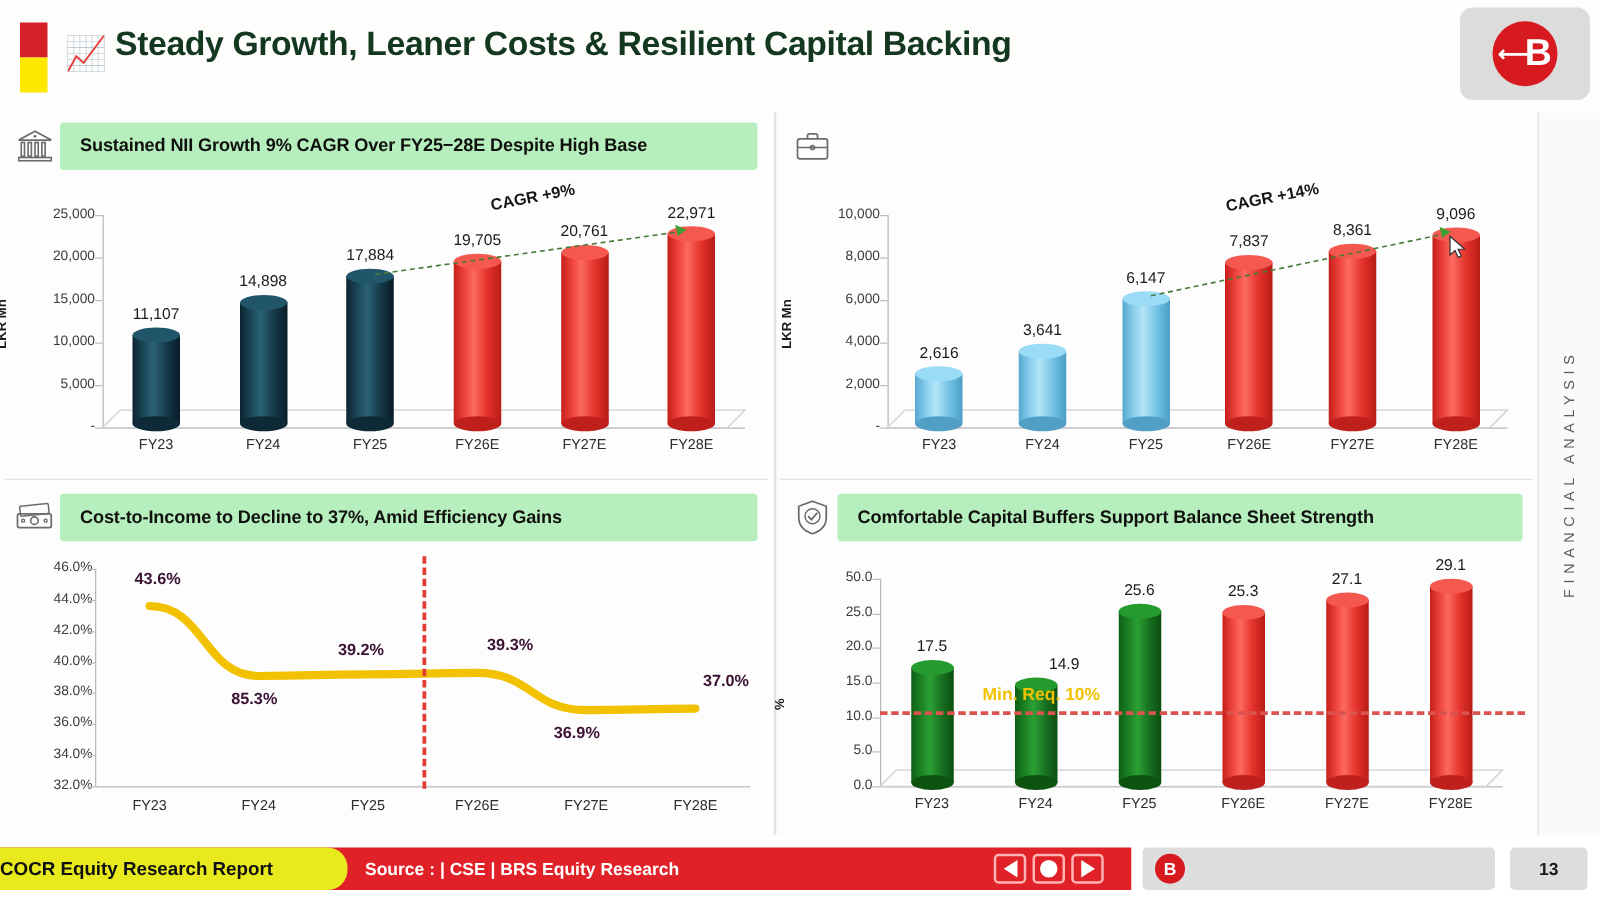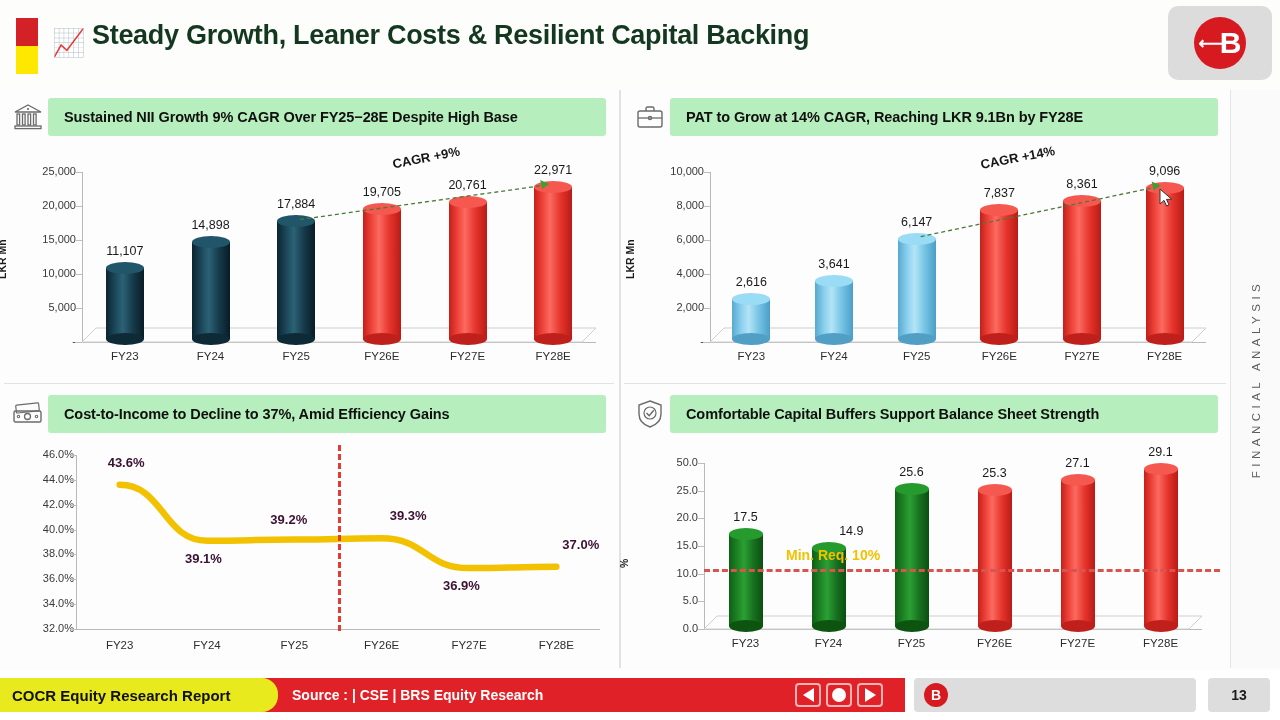--- a/index.html
+++ b/index.html
@@ -113,21 +113,21 @@
     transform: translate(-50%,-50%) rotate(-90deg);
     font-size: 11.5px; letter-spacing: 4.5px; color: #5b5b5b; white-space: nowrap;
   }
 
   
   .footer { position: absolute; left: 0; bottom: 0; width: 1280px; height: 50px; background: #ffffff; }
   .footer-red { position: absolute; left: 0; bottom: 8px; width: 905px; height: 34px; background: #e02127; }
   .footer-yellow {
     position: absolute; left: 0; bottom: 8px; width: 278px; height: 34px;
     background: #e8ea1e; border-radius: 0 16px 16px 0;
-    display: flex; align-items: center; padding-left: 12px;
+    display: flex; align-items: center; padding-left: 0;
     font-size: 15px; font-weight: bold; color: #101010;
   }
   .footer-source {
     position: absolute; left: 292px; bottom: 8px; height: 34px;
     display: flex; align-items: center;
     font-size: 14px; font-weight: bold; color: #ffffff;
   }
   .nav-buttons { position: absolute; left: 795px; bottom: 13px; display: flex; gap: 5px; }
   .nav-btn {
     width: 26px; height: 24px; border: 2px solid #ffb3b3; border-radius: 4px;
@@ -265,21 +265,20 @@
   <div class="panel p-tr">
     <div class="panel-head">
       <div class="head-icon">
         <svg width="30" height="28" viewBox="0 0 30 28">
           <rect x="3" y="8" width="24" height="16" rx="2" fill="none" stroke="#6b6b6b" stroke-width="1.4"></rect>
           <path d="M11 8 V5.5 a1.5 1.5 0 0 1 1.5 -1.5 h5 a1.5 1.5 0 0 1 1.5 1.5 V8" fill="none" stroke="#6b6b6b" stroke-width="1.4"></path>
           <line x1="3" y1="15" x2="27" y2="15" stroke="#6b6b6b" stroke-width="1.3"></line>
           <circle cx="15" cy="15" r="1.6" fill="none" stroke="#6b6b6b" stroke-width="1.3"></circle>
         </svg>
       </div>
-      <div class="head-banner">PAT to Grow at 14% CAGR, Reaching LKR 9.1Bn by FY28E</div>
     </div>
     <div class="chart-area" id="chart-pat" style="width: 608px; height: 240px;">
         <div class="ytick" style="left: 22px; top: 193px;">-</div>
         <div class="ytick-mark" style="left: 82px; top: 200px;"></div>
         <div class="ytick" style="left: 22px; top: 159px;">2,000</div>
         <div class="ytick-mark" style="left: 82px; top: 166px;"></div>
         <div class="ytick" style="left: 22px; top: 125px;">4,000</div>
         <div class="ytick-mark" style="left: 82px; top: 132px;"></div>
         <div class="ytick" style="left: 22px; top: 91px;">6,000</div>
         <div class="ytick-mark" style="left: 82px; top: 98px;"></div>
@@ -377,21 +376,21 @@
         <div class="ytick" style="left: 14px; top: 9px;">46.0%</div>
         <div class="ytick-mark" style="left: 70px; top: 16px;"></div>
         <div class="axis-line" style="left: 76px; top: 16px; width: 1px; height: 174px;"></div>
         <div class="axis-line" style="left: 76px; top: 190px; width: 524px; height: 1px;"></div>
         <svg width="618" height="228" style="position: absolute; left: 0px; top: 0px;">
           <path d="M 119.66666666666666,45.82857142857142 C 163.33333333333331,45.82857142857142 163.33333333333331,101.75714285714284 207,101.75714285714284 C 250.66666666666666,101.75714285714284 250.66666666666666,100.51428571428569 294.3333333333333,100.51428571428569 C 338,100.51428571428569 338,99.2714285714286 381.66666666666663,99.2714285714286 C 425.3333333333333,99.2714285714286 425.3333333333333,129.10000000000002 469,129.10000000000002 C 512.6666666666666,129.10000000000002 512.6666666666666,127.85714285714286 556.3333333333333,127.85714285714286" fill="none" stroke="#f2c200" stroke-width="6.5" stroke-linecap="round" stroke-linejoin="round"></path>
         </svg>
         <div style="position: absolute; left: 338px; top: 6px; width: 0px; height: 186px; border-left: 3px dashed rgb(226, 59, 52);"></div>
         <div class="pt-val" style="left: 107.667px; top: 15.8286px;">43.6%</div>
         <div class="xlabel" style="left: 89.6667px; top: 200px;">FY23</div>
-        <div class="pt-val" style="left: 185px; top: 111.757px;">39.1%</div>
+        <div class="pt-val" style="left: 185px; top: 111.757px;">85.3%</div>
         <div class="xlabel" style="left: 177px; top: 200px;">FY24</div>
         <div class="pt-val" style="left: 270.333px; top: 72.5143px;">39.2%</div>
         <div class="xlabel" style="left: 264.333px; top: 200px;">FY25</div>
         <div class="pt-val" style="left: 389.667px; top: 69.2714px;">39.3%</div>
         <div class="xlabel" style="left: 351.667px; top: 200px;">FY26E</div>
         <div class="pt-val" style="left: 443px; top: 139.1px;">36.9%</div>
         <div class="xlabel" style="left: 439px; top: 200px;">FY27E</div>
         <div class="pt-val" style="left: 562.333px; top: 97.8571px;">37.0%</div>
         <div class="xlabel" style="left: 526.333px; top: 200px;">FY28E</div>
       </div>

